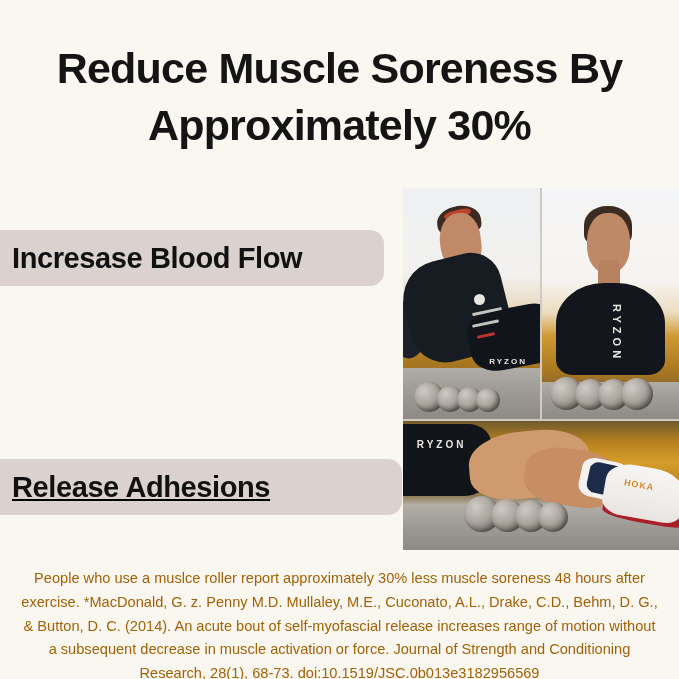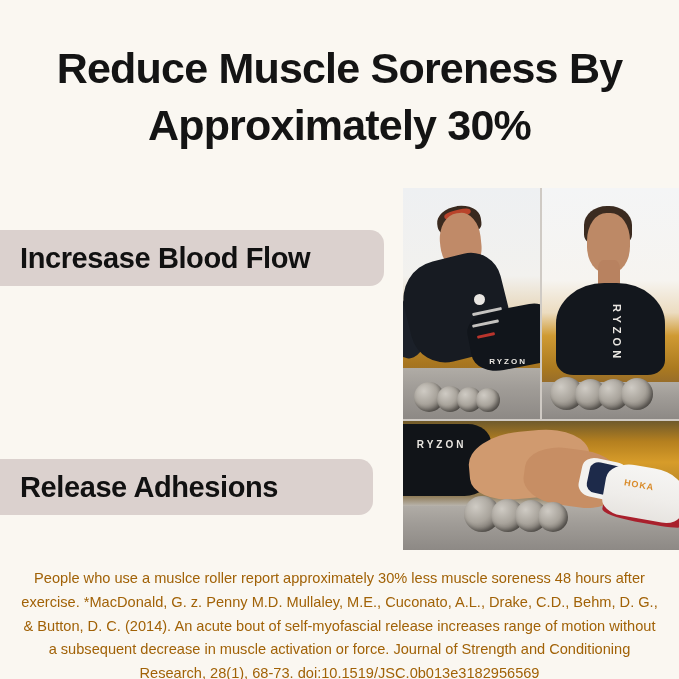--- a/index.html
+++ b/index.html
@@ -42,35 +42,35 @@
   
   .pill {
     position: absolute;
     left: 0;
     background: #dbd1ce;
     border-top-right-radius: 14px;
     border-bottom-right-radius: 14px;
     display: flex;
     align-items: center;
     box-sizing: border-box;
-    padding-left: 20px;
+    padding-left: 12px;
     padding-right: 16px;
   }
   .pill-label {
     color: #111111;
     font-family: "Liberation Sans", sans-serif;
     font-weight: bold;
     font-size: 29px;
     letter-spacing: -0.4px;
     line-height: 1;
     white-space: nowrap;
   }
   #pill-0 { top: 214px; height: 56px; width: 384px; }
   #pill-1 { top: 330px; height: 56px; width: 301px; }
-  #pill-2 { top: 443px; height: 56px; width: 373px; }
+  #pill-2 { top: 443px; height: 56px; width: 402px; text-decoration: underline; }
 
   
   .collage {
     position: absolute;
     left: 403px;
     top: 172px;
     width: 276px;
     height: 362px;
     overflow: hidden;
     background: #cfcac4;

